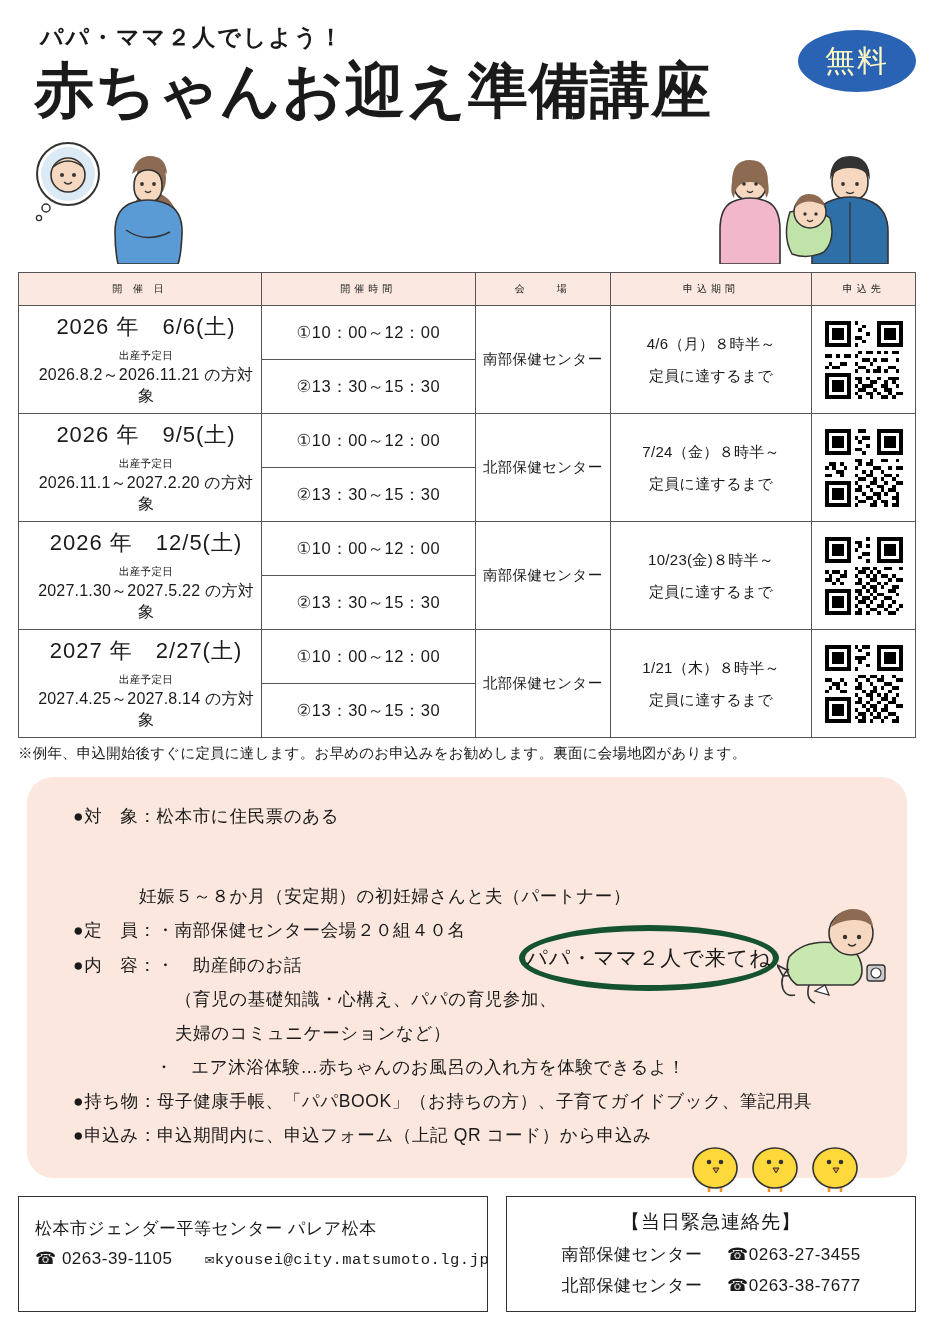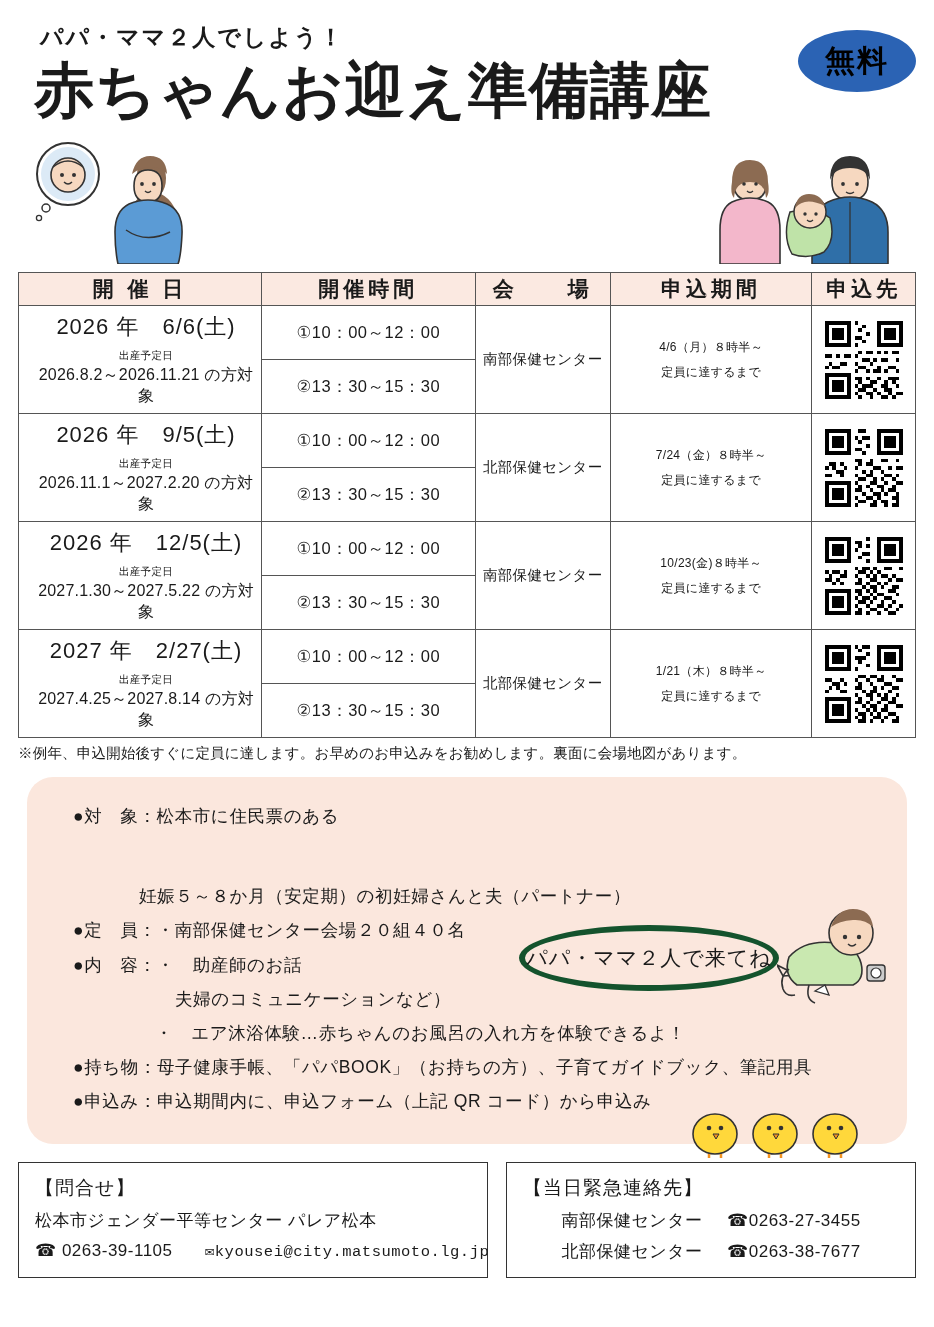--- a/index.html
+++ b/index.html
@@ -25,23 +25,23 @@
 
   
   .free-badge {
     position: absolute;
     top: 8px;
     right: 18px;
     width: 118px;
     height: 62px;
     border-radius: 50%;
     background: #2b63b4;
-    color: #000000;
+    color: #fef9c3;
     font-size: 30px;
-    font-weight: bold;
+    font-weight: normal;
     letter-spacing: 2px;
     display: flex;
     align-items: center;
     justify-content: center;
   }
   .kicker {
     margin: 22px 0 0 22px;
     font-size: 23px;
     font-weight: bold;
     letter-spacing: 2px;
@@ -92,22 +92,22 @@
     margin: 6px auto 0 auto;
     table-layout: fixed;
   }
   table.schedule th, table.schedule td {
     border: 1px solid #555;
     text-align: center;
     vertical-align: middle;
   }
   table.schedule thead th {
     background: #fbe9e1;
-    font-size: 21px;
-    font-weight: bold;
+    font-size: 10px;
+    font-weight: normal;
     letter-spacing: 4px;
     height: 30px;
     margin-left: 12px;
   }
   .col-date { width: 223px; }
   .col-time { width: 196px; }
   .col-place { width: 124px; }
   .col-apply { width: 185px; }
   .col-qr { width: 95px; }
 
@@ -133,21 +133,21 @@
   td.time-cell {
     font-size: 16.5px;
     letter-spacing: 0.5px;
     height: 45px;
   }
   td.place-cell {
     font-size: 14.5px;
     letter-spacing: 0.3px;
   }
   td.apply-cell {
-    font-size: 12px;
+    font-size: 15px;
     line-height: 2.1;
     letter-spacing: 0.3px;
   }
   td.qr-cell { padding: 4px; }
   .qr {
     width: 78px;
     height: 78px;
     margin: 0 auto;
     display: block;
   }
@@ -230,21 +230,21 @@
     box-sizing: border-box;
     padding: 12px 16px 14px 16px;
   }
   .fbox-left { width: 470px; }
   .fbox-right { width: 410px; }
   .f-title {
     font-size: 19px;
     letter-spacing: 1px;
     margin-bottom: 8px;
   }
-  .f-title.center { }
+  .f-title.center { text-align: center; }
   .f-line {
     font-size: 17px;
     letter-spacing: 0.5px;
     margin-top: 8px;
     white-space: nowrap;
   }
   .f-line.center { text-align: center; }
   .f-small { font-size: 15.5px; font-family: Liberation Mono, monospace; }
 </style>
 </head>
@@ -744,20 +744,21 @@
     </tbody>
   </table>
 
   <div class="note">※例年、申込開始後すぐに定員に達します。お早めのお申込みをお勧めします。裏面に会場地図があります。</div>
 
   <div class="details">
     <div class="d-line">●対　象：松本市に住民票のある</div>
     <div class="d-line indent1">妊娠５～８か月（安定期）の初妊婦さんと夫（パートナー）</div>
     <div class="d-line">●定　員：・南部保健センター会場２０組４０名</div>
     <div class="d-line">●内　容：・　助産師のお話</div>
+    <div class="d-line indent3">（育児の基礎知識・心構え、パパの育児参加、</div>
     <div class="d-line indent3">夫婦のコミュニケーションなど）</div>
     <div class="d-line indent2">・　エア沐浴体験…赤ちゃんのお風呂の入れ方を体験できるよ！</div>
     <div class="d-line">●持ち物：母子健康手帳、「パパBOOK」（お持ちの方）、子育てガイドブック、筆記用具</div>
     <div class="d-line">●申込み：申込期間内に、申込フォーム（上記 QR コード）から申込み</div>
 
     <div class="bubble">パパ・ママ２人で来てね</div>
     <svg class="bubble-tail" viewBox="0 0 22 14">
       <path d="M0 2 L20 12 L6 13 Z" fill="#fbe7dd" stroke="#333" stroke-width="1.6"></path>
     </svg>
 
@@ -795,21 +796,20 @@
         <circle cx="22" cy="26" r="2.3" fill="#333"></circle>
         <circle cx="34" cy="26" r="2.3" fill="#333"></circle>
         <path d="M26 32 l6 0 l-3 5 z" fill="#f29222" stroke="#333" stroke-width="1"></path>
         <path d="M22 52 l0 4 M34 52 l0 4" stroke="#f29222" stroke-width="2.5"></path>
       </g>
     </svg>
   </div>
 
   <div class="footer">
     <div class="fbox fbox-left">
-      <div class="f-title">【問合せ】</div>
       <div class="f-line">松本市ジェンダー平等センター パレア松本</div>
       <div class="f-line">
         <span>☎ 0263-39-1105</span>
         <span style="display:inline-block;width:22px;"></span>
         <span class="f-small">✉kyousei@city.matsumoto.lg.jp</span>
       </div>
     </div>
     <div class="fbox fbox-right">
       <div class="f-title center">【当日緊急連絡先】</div>
       <div class="f-line center">

